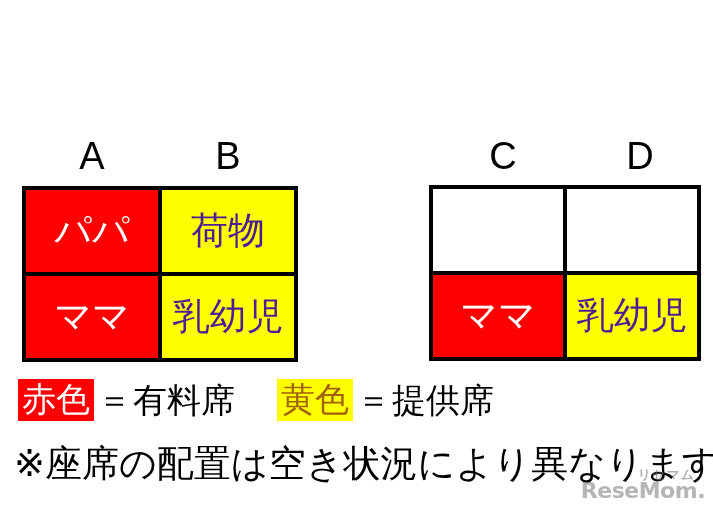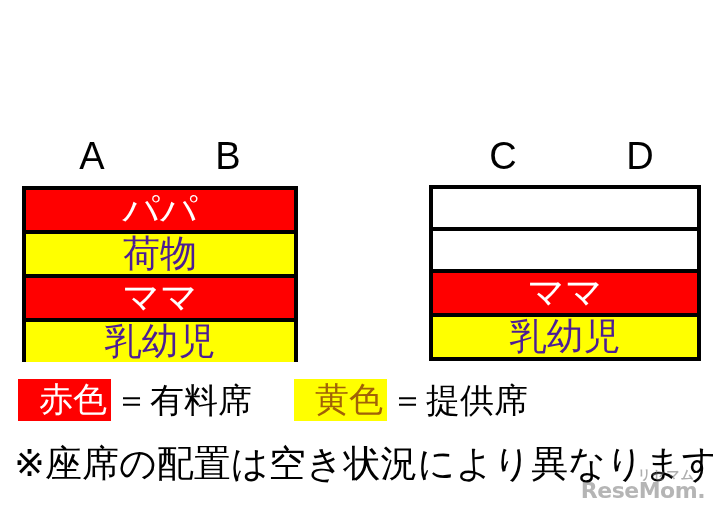--- a/index.html
+++ b/index.html
@@ -46,21 +46,21 @@
   }
   #col-a { left: 62px; }
   #col-b { left: 198px; }
   #col-c { left: 473px; }
   #col-d { left: 610px; }
 
   
   .grid {
     position: absolute;
     display: grid;
-    grid-template-columns: 1fr;
+    grid-template-columns: 1fr 1fr;
     grid-template-rows: 1fr 1fr;
     background: #000000;
     border: 4px solid #000000;
     gap: 4px;
     box-sizing: border-box;
   }
   #grid-left {
     left: 22px;
     top: 186px;
     width: 276px;
@@ -96,21 +96,21 @@
     font-size: 34px;
     line-height: 40px;
     white-space: nowrap;
   }
   .legend-item {
     display: flex;
     align-items: center;
   }
   .legend-swatch {
     display: inline-block;
-    padding: 1px 4px 3px 21px;
+    padding: 1px 4px 3px 4px;
     font-size: 34px;
     line-height: 38px;
   }
   .legend-swatch.red    { background: #ff0000; color: #ffffff; }
   .legend-swatch.yellow { background: #ffff00; color: #a16207; }
   .legend-eq {
     padding: 0 2px 0 4px;
     font-size: 33px;
   }
   .legend-text { font-size: 34px; }

